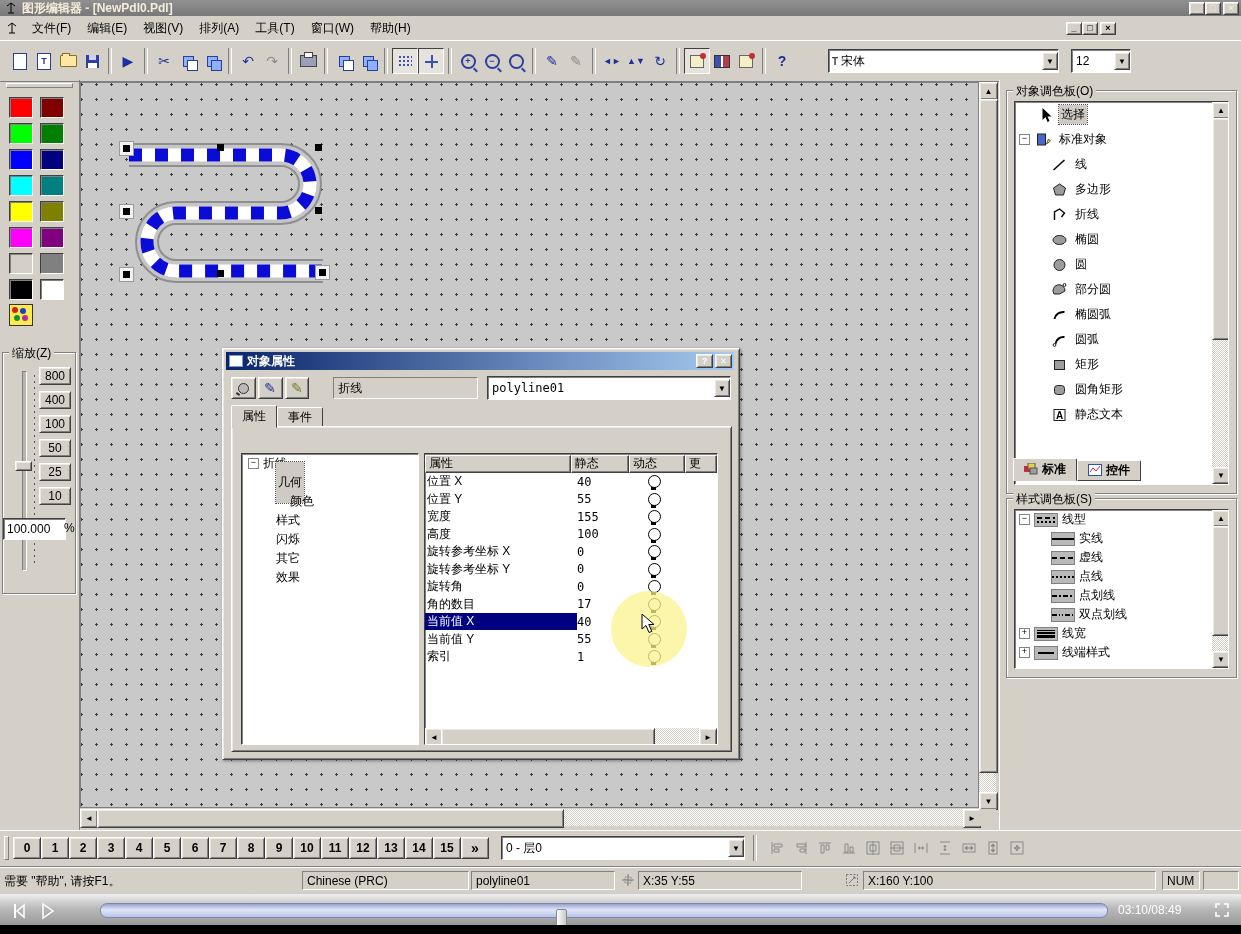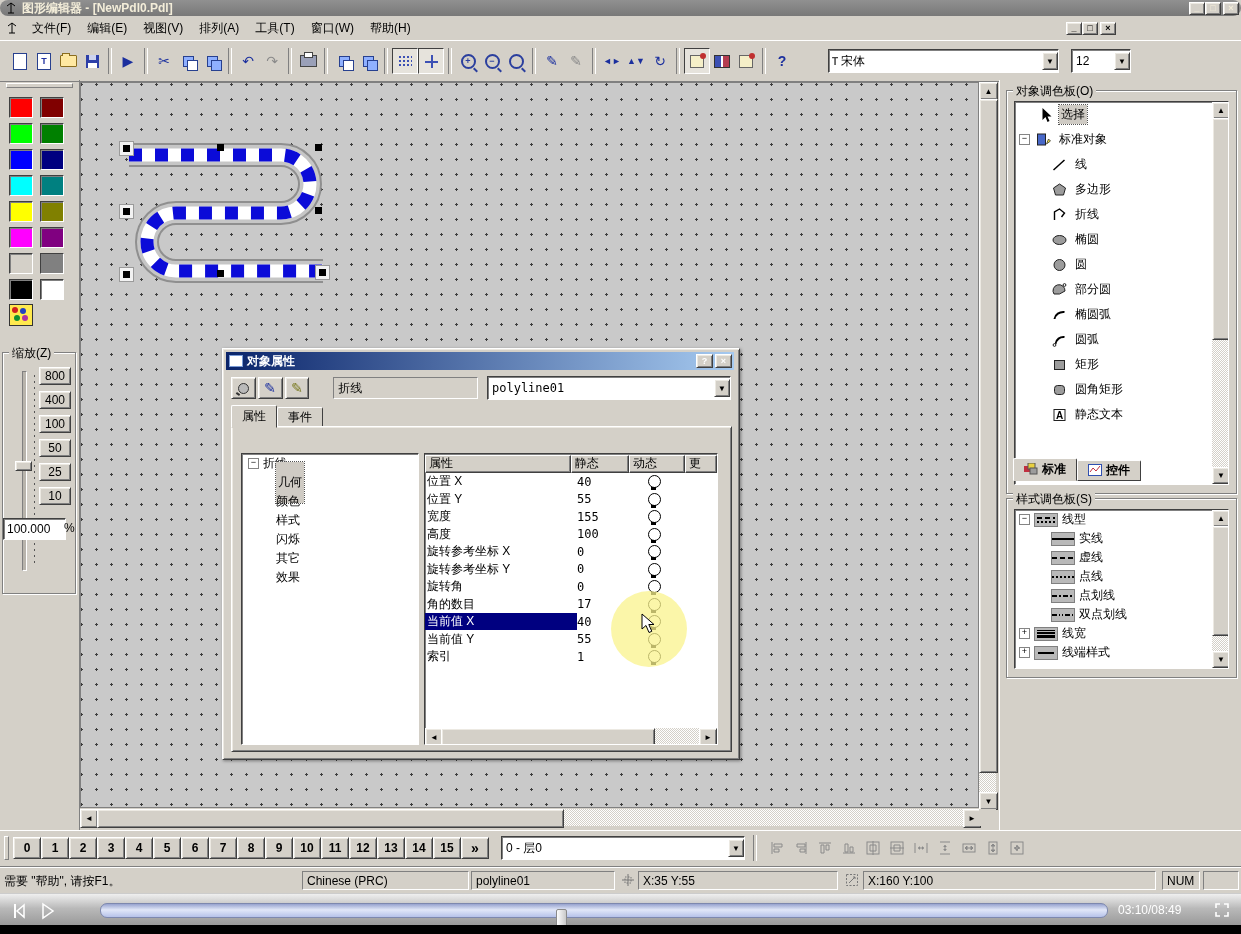--- a/index.html
+++ b/index.html
@@ -7,21 +7,21 @@
           font-family:"Liberation Sans","DejaVu Sans",sans-serif;font-size:12px;color:#000;}
   .abs{position:absolute;}
   .flex{display:flex;align-items:center;}
   .raised{border:1px solid;border-color:#fff #404040 #404040 #fff;box-shadow:inset 1px 1px 0 #ece9e2, inset -1px -1px 0 #808080;}
   .pressed{border:1px solid;border-color:#404040 #fff #fff #404040;box-shadow:inset 1px 1px 0 #808080, inset -1px -1px 0 #ece9e2;}
   .field{background:#fff;border:1px solid;border-color:#404040 #fff #fff #404040;box-shadow:inset 1px 1px 0 #808080;}
   .btn{background:#d4d0c8;border:1px solid;border-color:#fff #404040 #404040 #fff;box-shadow:inset 1px 1px 0 #ece9e2, inset -1px -1px 0 #808080;display:flex;align-items:center;justify-content:center;box-sizing:border-box;}
   .groupbox{border:1px solid #808080;box-shadow:1px 1px 0 #fff, inset 1px 1px 0 #fff;}
   .grouplabel{position:absolute;top:-8px;left:6px;background:#d4d0c8;padding:0 3px;font-size:12px;}
   
-  #titlebar{left:0;top:0;width:1241px;height:16px;background:linear-gradient(#909090,#787878);color:#f3edd9;font-weight:bold;border-radius:8px;}
+  #titlebar{left:0;top:0;width:1241px;height:16px;background:linear-gradient(#909090,#787878);color:#f3edd9;font-weight:bold;}
   #menubar{left:0;top:16px;width:1118px;height:24px;background:#d4d0c8;border-bottom:1px solid #fff;}
   .menu-item{padding:3px 8px;}
   .winbtn{width:16px;height:13px;font-size:9px;font-weight:bold;line-height:10px;}
   
   #toolbar{left:0;top:40px;width:1241px;height:40px;border-top:1px solid #fff;border-bottom:1px solid #808080;}
   .tbtn{width:24px;height:24px;display:flex;align-items:center;justify-content:center;position:relative;}
   .tbtn.down{border:1px solid;border-color:#404040 #fff #fff #404040;background:#e6e3dc;}
   .sep{width:2px;height:26px;border-left:1px solid #808080;border-right:1px solid #fff;margin:0 4px;}
   .g{color:#1b2f9e;font-size:14px;line-height:1;}
   .g.dis{color:#8a8a8a;}
@@ -429,21 +429,21 @@
     <div class="abs raised" style="left:8px;top:77px;width:499px;height:324px;background:#d4d0c8"></div>
 
     <div class="abs field" style="left:18px;top:104px;width:176px;height:290px;overflow:hidden">
       <div class="treerow" style="padding-left:6px">
         <span class="pm">−</span>
         <span>折线</span>
       </div>
       <div class="treerow" style="padding-left:34px">
           <span class="tree-sel">几何</span>
         </div>
-      <div class="treerow" style="padding-left:34px">
+      <div class="treerow" style="padding-left:48px">
           <span>颜色</span>
         </div>
       <div class="treerow" style="padding-left:34px">
           <span>样式</span>
         </div>
       <div class="treerow" style="padding-left:34px">
           <span>闪烁</span>
         </div>
       <div class="treerow" style="padding-left:34px">
           <span>其它</span>
@@ -876,21 +876,21 @@
   </div>
 
   <div id="statusbar" class="abs">
     <span class="abs" style="left:4px;top:6px">需要 "帮助", 请按F1。</span>
     <span class="spanel" style="left:302px;width:167px">Chinese (PRC)</span>
     <span class="spanel" style="left:471px;width:144px">polyline01</span>
     <svg class="abs" style="left:621px;top:6px" width="14" height="14" viewBox="0 0 14 14">
         <path d="M7 1v12M1 7h12" stroke="#777"></path>
         <rect x="4" y="4" width="6" height="6" fill="none" stroke="#777" stroke-dasharray="1.5 1.5"></rect>
       </svg>
-    <span class="spanel" style="left:638px;width:200px">X:35 Y:55</span>
+    <span class="spanel" style="left:638px;width:164px">X:35 Y:55</span>
     <svg class="abs" style="left:845px;top:6px" width="14" height="14" viewBox="0 0 14 14">
         <rect x="1.5" y="1.5" width="11" height="11" fill="none" stroke="#777" stroke-dasharray="2 1.5"></rect>
         <path d="M4 10l6-6M8 4h2v2" stroke="#777" fill="none"></path>
       </svg>
     <span class="spanel" style="left:863px;width:293px">X:160 Y:100</span>
     <span class="spanel" style="left:1162px;width:38px">NUM</span>
     <span class="spanel" style="left:1203px;width:36px"></span>
   </div>
 
   <div id="player" class="abs">

